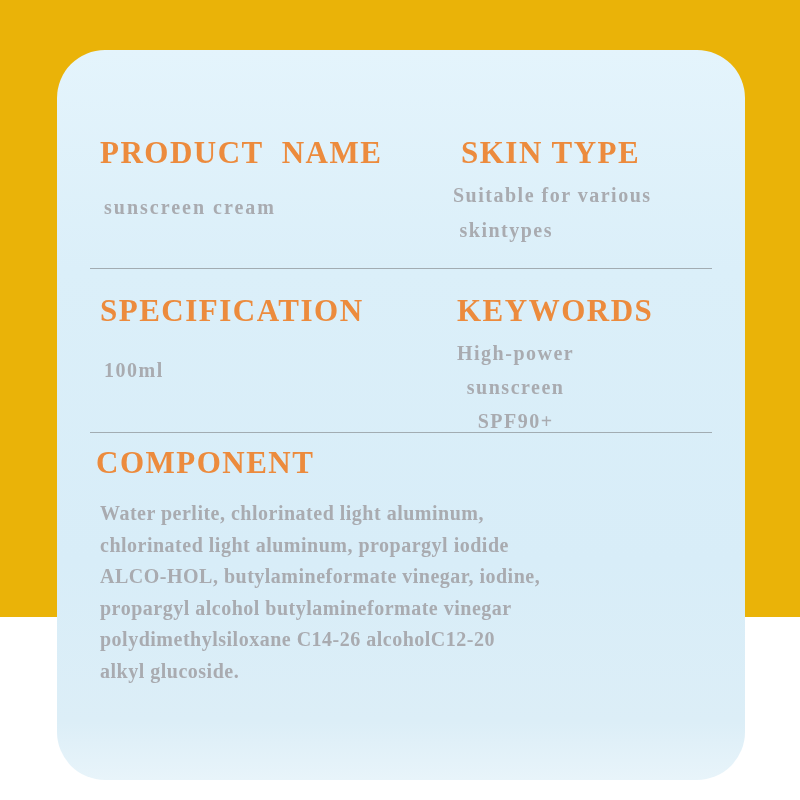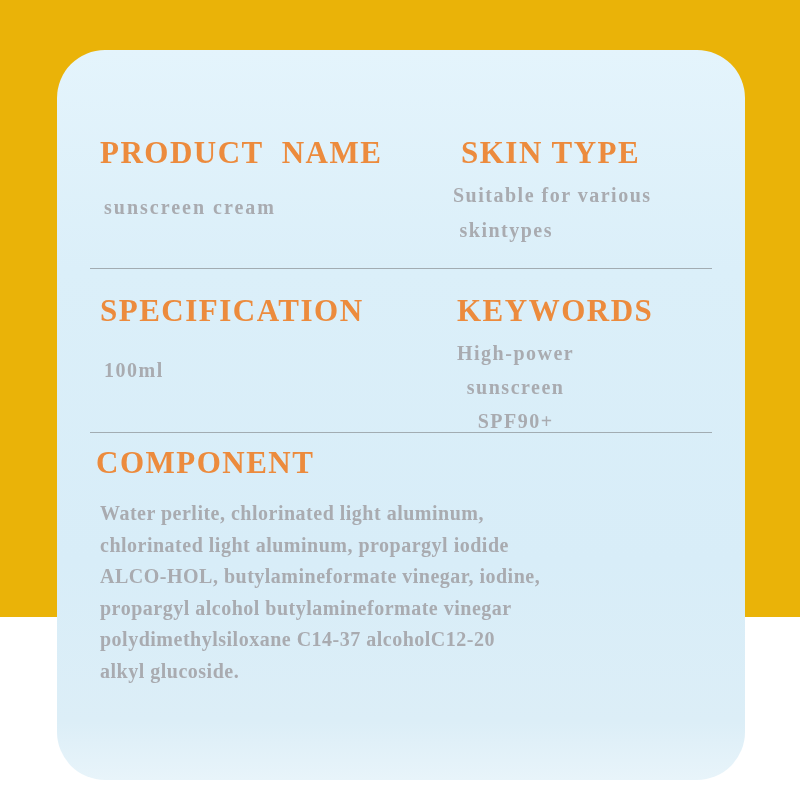--- a/index.html
+++ b/index.html
@@ -91,17 +91,17 @@
 sunscreen
 SPF90+</div>
 
     <div class="divider divider-2"></div>
 
     <div class="heading h-comp">COMPONENT</div>
     <div class="value v-comp">Water perlite, chlorinated light aluminum,
 chlorinated light aluminum, propargyl iodide
 ALCO-HOL, butylamineformate vinegar, iodine,
 propargyl alcohol butylamineformate vinegar
-polydimethylsiloxane C14-37 alcoholC12-20
+polydimethylsiloxane C14-26 alcoholC12-20
 alkyl glucoside.</div>
 
   </div>
 </div>
 
 </body></html>

